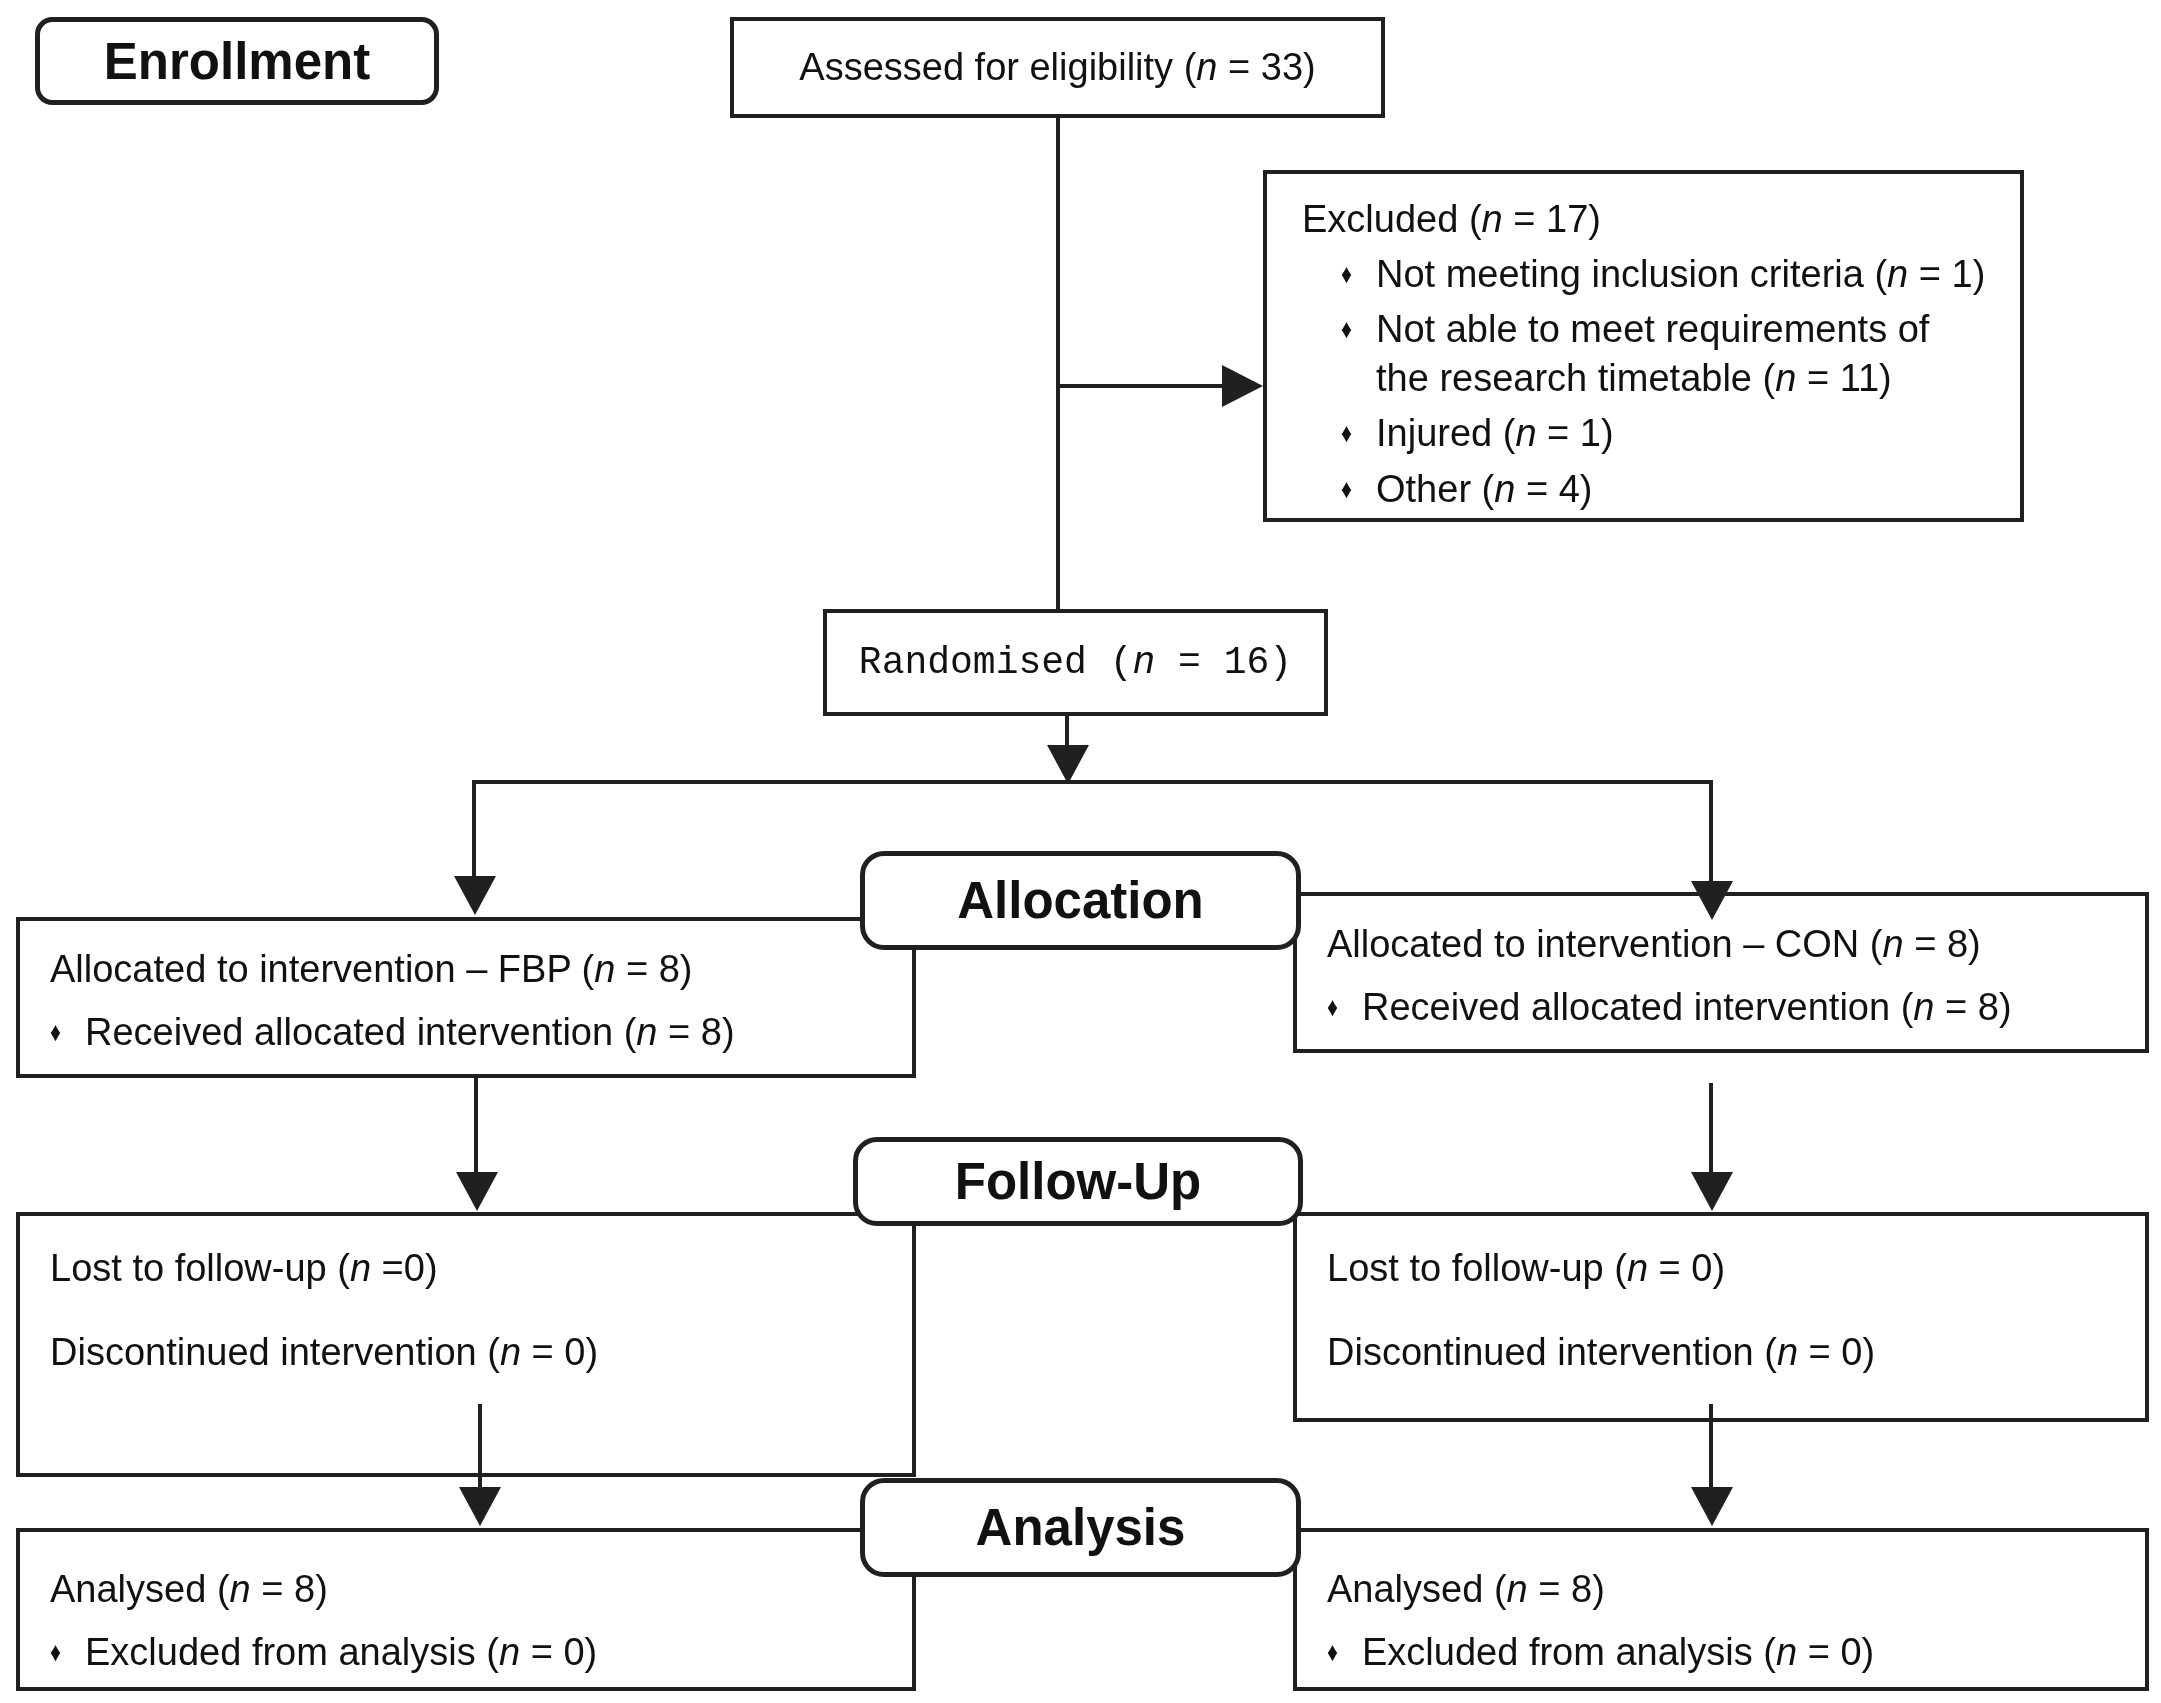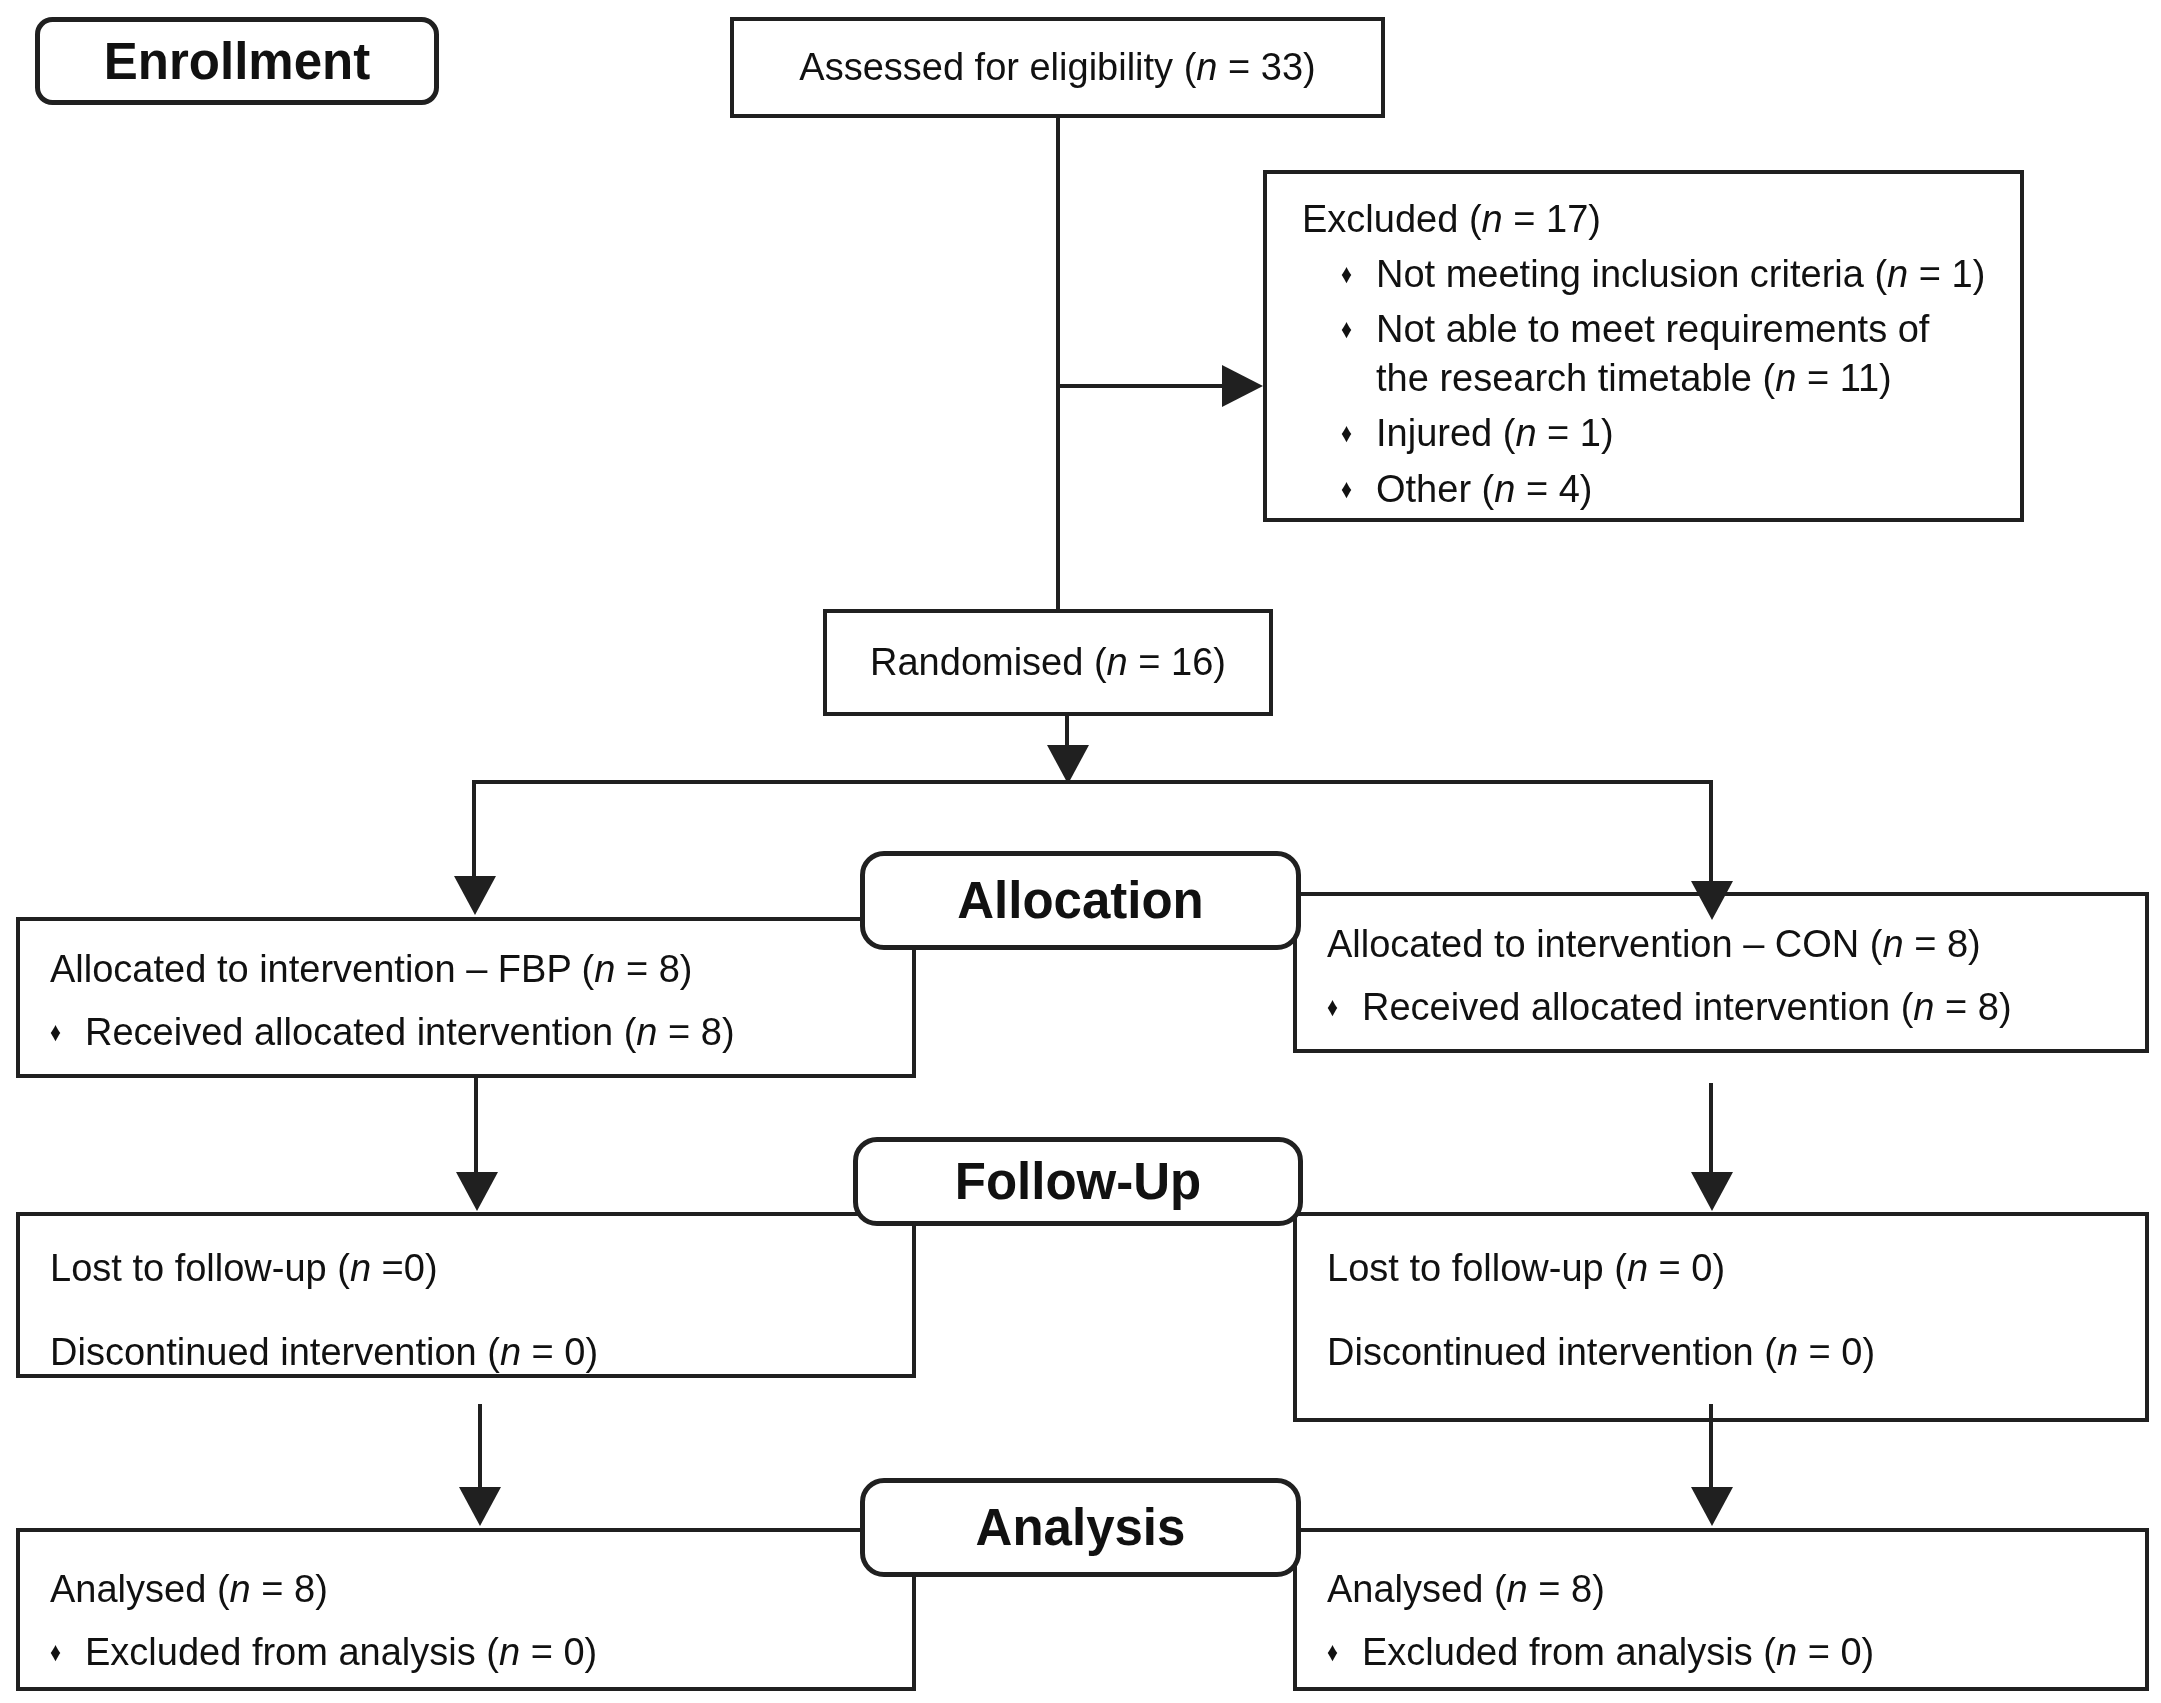--- a/index.html
+++ b/index.html
@@ -90,41 +90,41 @@
     <div class="bullet indent">
       <span class="glyph">♦</span>
       <span>Injured (<i>n</i> = 1)</span>
     </div>
     <div class="bullet indent">
       <span class="glyph">♦</span>
       <span>Other (<i>n</i> = 4)</span>
     </div>
   </div>
 
-  <div class="box center" style="left:823px;top:609px;width:450px;height:107px;">
+  <div class="box center" style="left:823px;top:609px;width:505px;height:107px;font-family:Liberation Mono, monospace;">
     <span>Randomised (<i>n</i> = 16)</span>
   </div>
 
   <div class="box" style="left:16px;top:917px;width:900px;height:161px;padding:24px 22px 0 30px;">
     <div class="title">Allocated to intervention – FBP (<i>n</i> = 8)</div>
     <div class="bullet">
       <span class="glyph">♦</span>
       <span>Received allocated intervention (<i>n</i> = 8)</span>
     </div>
   </div>
 
   <div class="box" style="left:1293px;top:892px;width:856px;height:161px;padding:24px 22px 0 30px;">
     <div class="title">Allocated to intervention – CON (<i>n</i> = 8)</div>
     <div class="bullet">
       <span class="glyph">♦</span>
       <span>Received allocated intervention (<i>n</i> = 8)</span>
     </div>
   </div>
 
-  <div class="box" style="left:16px;top:1212px;width:900px;height:166px;padding:28px 22px 0 30px;">
+  <div class="box" style="left:16px;top:1212px;width:900px;height:265px;padding:28px 22px 0 30px;">
     <div class="para">Lost to follow-up (<i>n</i> =0)</div>
     <div class="para">Discontinued intervention (<i>n</i> = 0)</div>
   </div>
 
   <div class="box" style="left:1293px;top:1212px;width:856px;height:210px;padding:28px 22px 0 30px;">
     <div class="para">Lost to follow-up (<i>n</i> = 0)</div>
     <div class="para">Discontinued intervention (<i>n</i> = 0)</div>
   </div>
 
   <div class="box" style="left:16px;top:1528px;width:900px;height:163px;padding:33px 22px 0 30px;">

